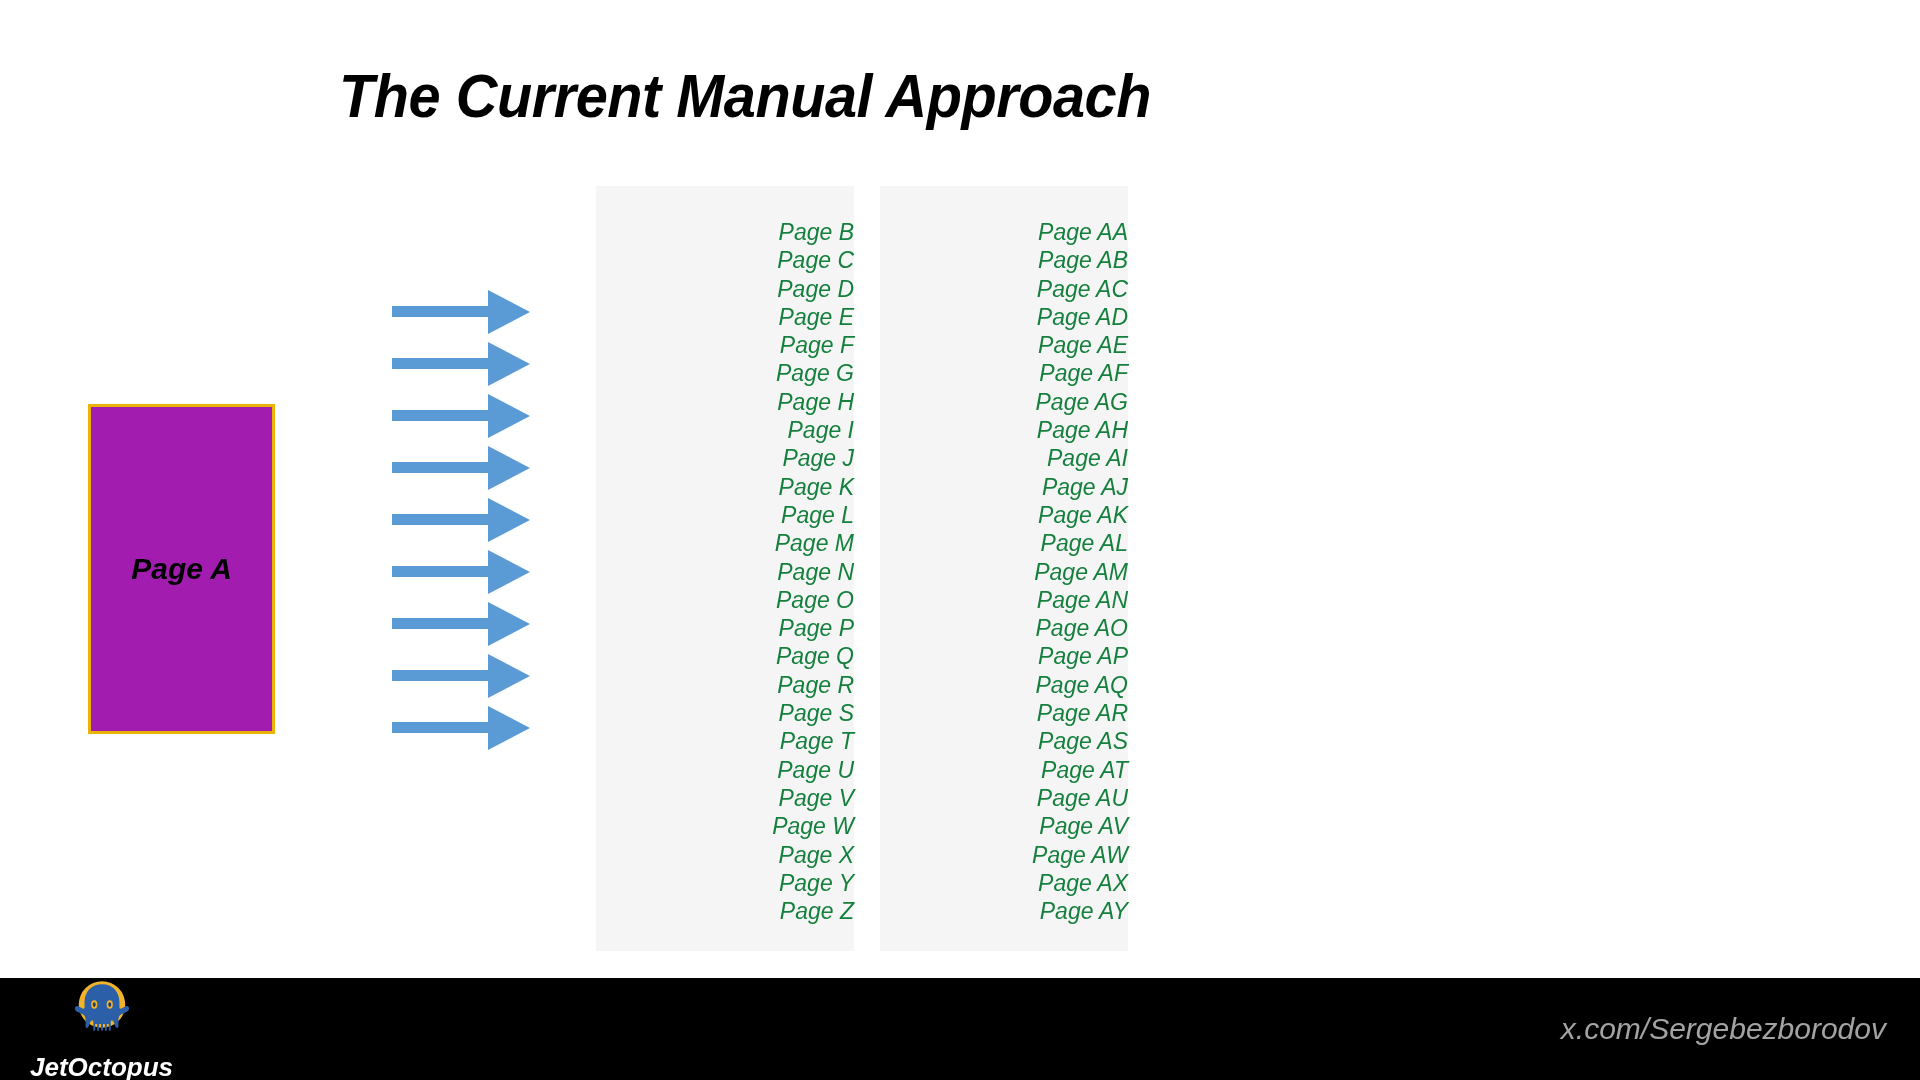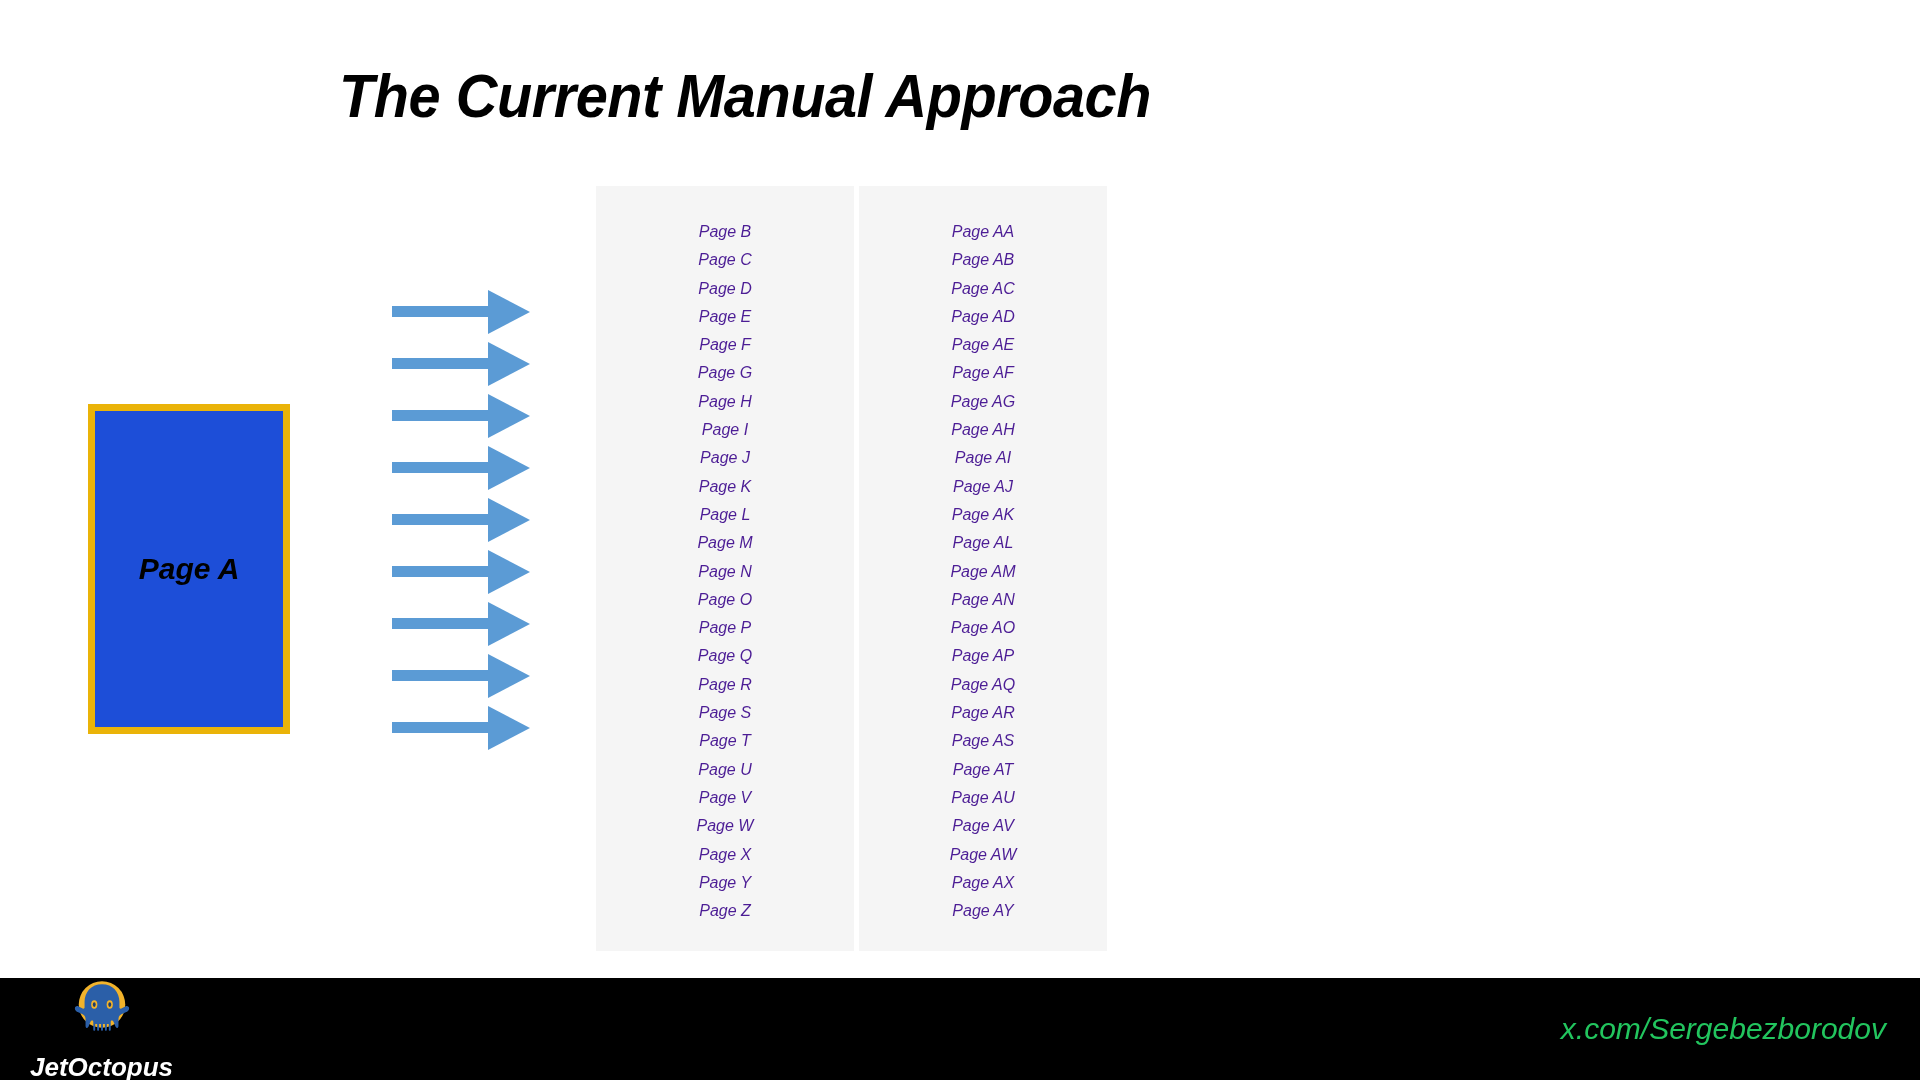--- a/index.html
+++ b/index.html
@@ -29,23 +29,23 @@
     letter-spacing:-0.5px;
     transform:scaleX(0.93);
     transform-origin:center top;
     white-space:nowrap;
   }
 
   
   #page-a-box {
     position:absolute;
     left:88px; top:404px;
-    width:202px; height:330px;
-    background:#1d4ed8;
-    border:7px solid #eab308;
+    width:187px; height:330px;
+    background:#a21caf;
+    border:3px solid #eab308;
     display:flex;
     align-items:center;
     justify-content:center;
   }
   #page-a-label {
     font-size:30px;
     font-weight:bold;
     color:#000000;
     font-family:"Liberation Sans", sans-serif;
   }
@@ -78,32 +78,33 @@
 
   
   .panel {
     position:absolute;
     top:186px;
     height:765px;
     background:#F5F5F5;
     padding-top:32px;
   }
   #panel-1 { left:596px; width:258px; }
-  #panel-2 { left:859px; width:248px; }
+  #panel-2 { left:880px; width:248px; }
 
   .panel-list {
     list-style:none;
     text-align:center;
   }
   .panel-list li {
-    font-size:16px;
+    font-size:23px;
     line-height:28.3px;
-    color:#4c1d95;
-    font-family:"Liberation Sans", sans-serif;
-    white-space:nowrap;
+    color:#15803d;
+    font-family:"Liberation Sans", sans-serif;
+    white-space:nowrap;
+    text-align:right;
   }
 
   
   #callout {
     position:absolute;
     left:1182px; top:518px;
     width:700px;
   }
   #callout .line {
     font-family:"Liberation Sans Narrow","Liberation Sans", sans-serif;
@@ -141,21 +142,21 @@
     font-size:26px;
     font-weight:bold;
     color:#ffffff;
     font-family:"Liberation Sans", sans-serif;
   }
   #handle {
     position:absolute;
     right:34px; top:50%;
     transform:translateY(-50%);
     font-size:30px;
-    color:#22c55e;
+    color:#a3a3a3;
     font-family:"Liberation Sans", sans-serif;
     white-space:nowrap;
   }
 </style>
 </head>
 <body>
 
 <div id="slide">
 
   <h1 id="title">The Current Manual Approach</h1>

